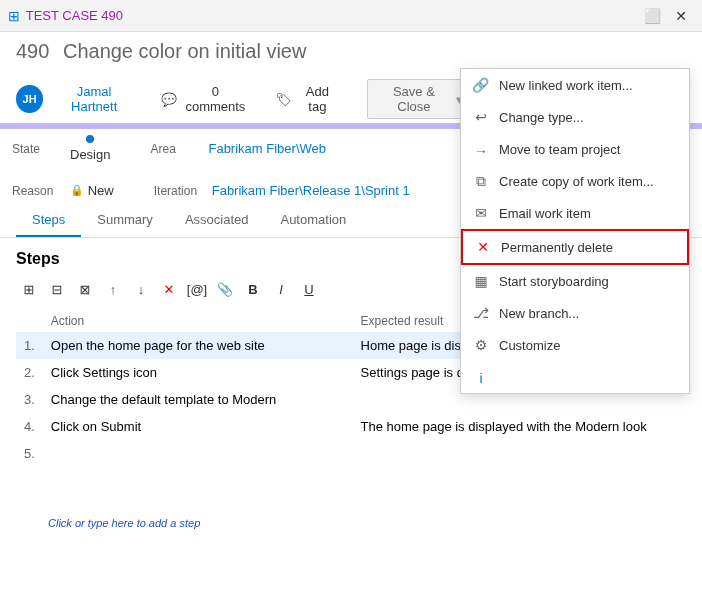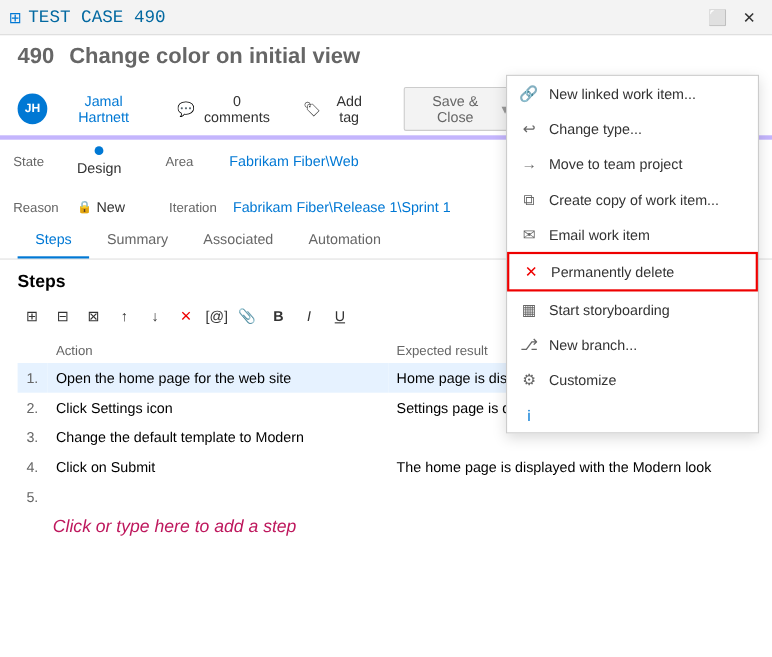--- a/index.html
+++ b/index.html
@@ -6,33 +6,33 @@
     body { font-family: 'Segoe UI', Arial, sans-serif; font-size: 13px; background: #fff; width: 702px; height: 597px; overflow: hidden; position: relative; }
 
     
     .title-bar {
       display: flex; align-items: center; justify-content: space-between;
       background: #f3f3f3; height: 32px; padding: 0 8px;
       border-bottom: 1px solid #ddd;
     }
     .title-bar-left { display: flex; align-items: center; gap: 6px; }
     .title-bar-icon { color: #0078d4; font-size: 14px; }
-    .title-bar-text { font-size: 16px; color: #0369a1; font-family: Liberation Mono, monospace; }
+    .title-bar-text { font-size: 13px; color: #a21caf; }
     .title-bar-controls { display: flex; gap: 2px; }
     .title-bar-btn { width: 26px; height: 26px; display: flex; align-items: center; justify-content: center; cursor: pointer; font-size: 14px; color: #333; border: none; background: none; }
 
     
     .work-item-header { padding: 8px 16px 4px 16px; }
     .work-item-title { font-size: 20px; font-weight: 600; color: #1a1a1a; margin-bottom: 8px; }
-    .work-item-title span { color: #666; font-weight: 700; margin-right: 8px; }
+    .work-item-title span { color: #666; font-weight: 400; margin-right: 8px; }
 
     
     .toolbar {
       display: flex; align-items: center; gap: 10px;
-      padding: 4px 16px; border-bottom: 4px solid #c4b5fd;
+      padding: 4px 16px; border-bottom: 6px solid #c4b5fd;
       background: #fff;
     }
     .toolbar-avatar { width: 28px; height: 28px; border-radius: 50%; background: #0078d4; display: flex; align-items: center; justify-content: center; color: #fff; font-size: 11px; font-weight: 600; }
     .toolbar-user { font-size: 13px; color: #0078d4; margin-right: 8px; cursor: pointer; text-align: center; }
     .toolbar-btn {
       display: flex; align-items: center; gap: 4px;
       padding: 4px 8px; border: none; background: none;
       font-size: 13px; color: #333; cursor: pointer; border-radius: 2px;
     }
     .toolbar-btn.comment { color: #333; }
@@ -72,21 +72,21 @@
     .steps-toolbar-btn.underline { text-decoration: underline; }
 
     
     .steps-table { width: 100%; border-collapse: collapse; }
     .steps-table th { text-align: left; color: #666; font-size: 12px; font-weight: normal; padding: 4px 8px; }
     .steps-table td { padding: 6px 8px; vertical-align: top; font-size: 13px; }
     .steps-table .step-num { color: #666; width: 24px; }
     .steps-table tr.highlighted { background: #e6f2ff; }
     .step-action { max-width: 260px; }
     .step-result { max-width: 260px; }
-    .add-step { color: #be185d; font-style: italic; font-size: 16px; padding: 6px 8px 6px 32px; }
+    .add-step { color: #1d4ed8; font-style: italic; font-size: 11px; padding: 6px 8px 6px 32px; margin-top: 44px; }
 
     
     .dropdown-menu {
       position: absolute;
       top: 68px; right: 12px;
       width: 230px;
       background: #fff;
       border: 1px solid #ccc;
       box-shadow: 0 4px 12px rgba(0,0,0,0.15);
       z-index: 100;

